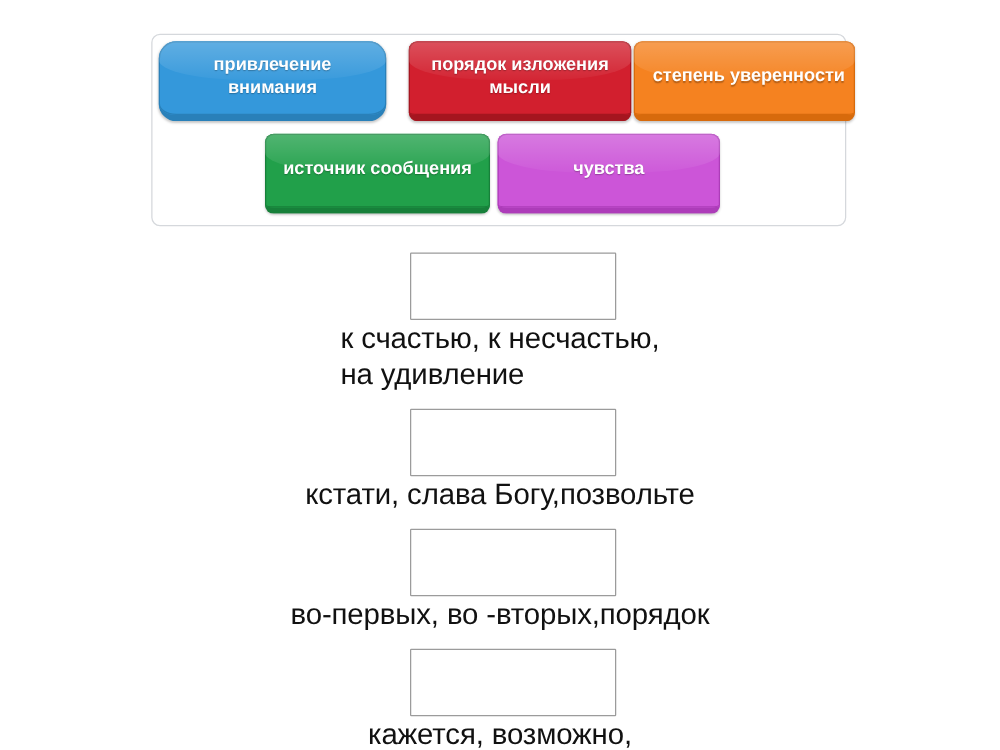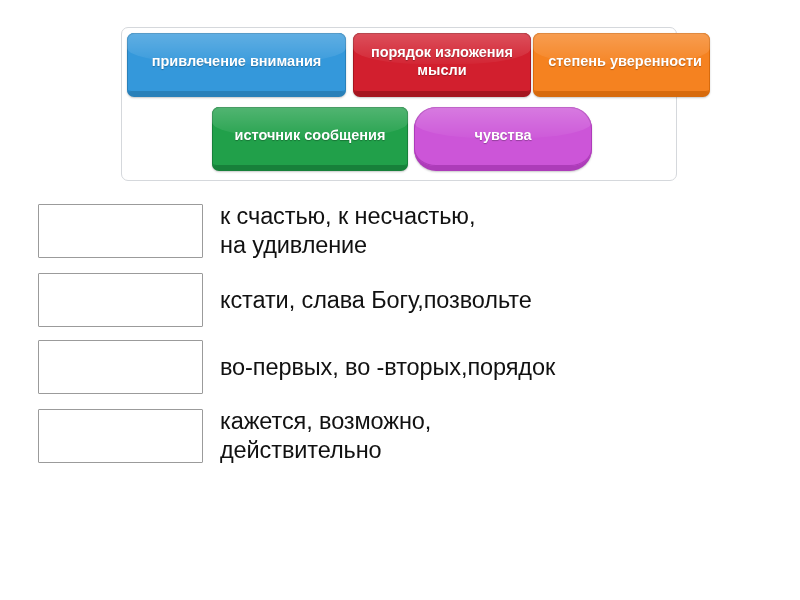--- a/index.html
+++ b/index.html
@@ -62,37 +62,38 @@
     content: "";
     position: absolute;
     left: 0; right: 0; top: 0;
     height: 52%;
     background: linear-gradient(to bottom, rgba(255,255,255,0.22), rgba(255,255,255,0.03));
     border-radius: 7px 7px 40% 40% / 7px 7px 16px 16px;
     pointer-events: none;
   }
   .tile-label { position: relative; z-index: 2; }
 
-  #tile-1 { width: 219px; margin-right: 7px; }
+  #tile-1 { width: 182px; margin-right: 18px; border-radius: 14px; }
   #tile-2 { width: 178px; margin-right: 2px; }
   #tile-3 { width: 177px; justify-content: flex-end; }
-  #tile-4 { width: 196px; margin-right: 6px; }
-  #tile-5 { width: 178px; border-radius: 22px; }
+  #tile-4 { width: 180px; margin-right: 6px; }
+  #tile-5 { width: 178px; }
 
   
   #rows {
     position: absolute;
     left: 0;
     top: 202px;
     width: 800px;
   }
   .q-row {
     display: flex;
     align-items: center;
     margin-bottom: 13px;
+    flex-direction: column;
   }
   .dropzone {
     width: 165px;
     height: 54px;
     border: 1px solid #9b9b9b;
     background: #ffffff;
     box-sizing: border-box;
     margin-left: 38px;
     margin-right: 17px;
     flex: 0 0 auto;

